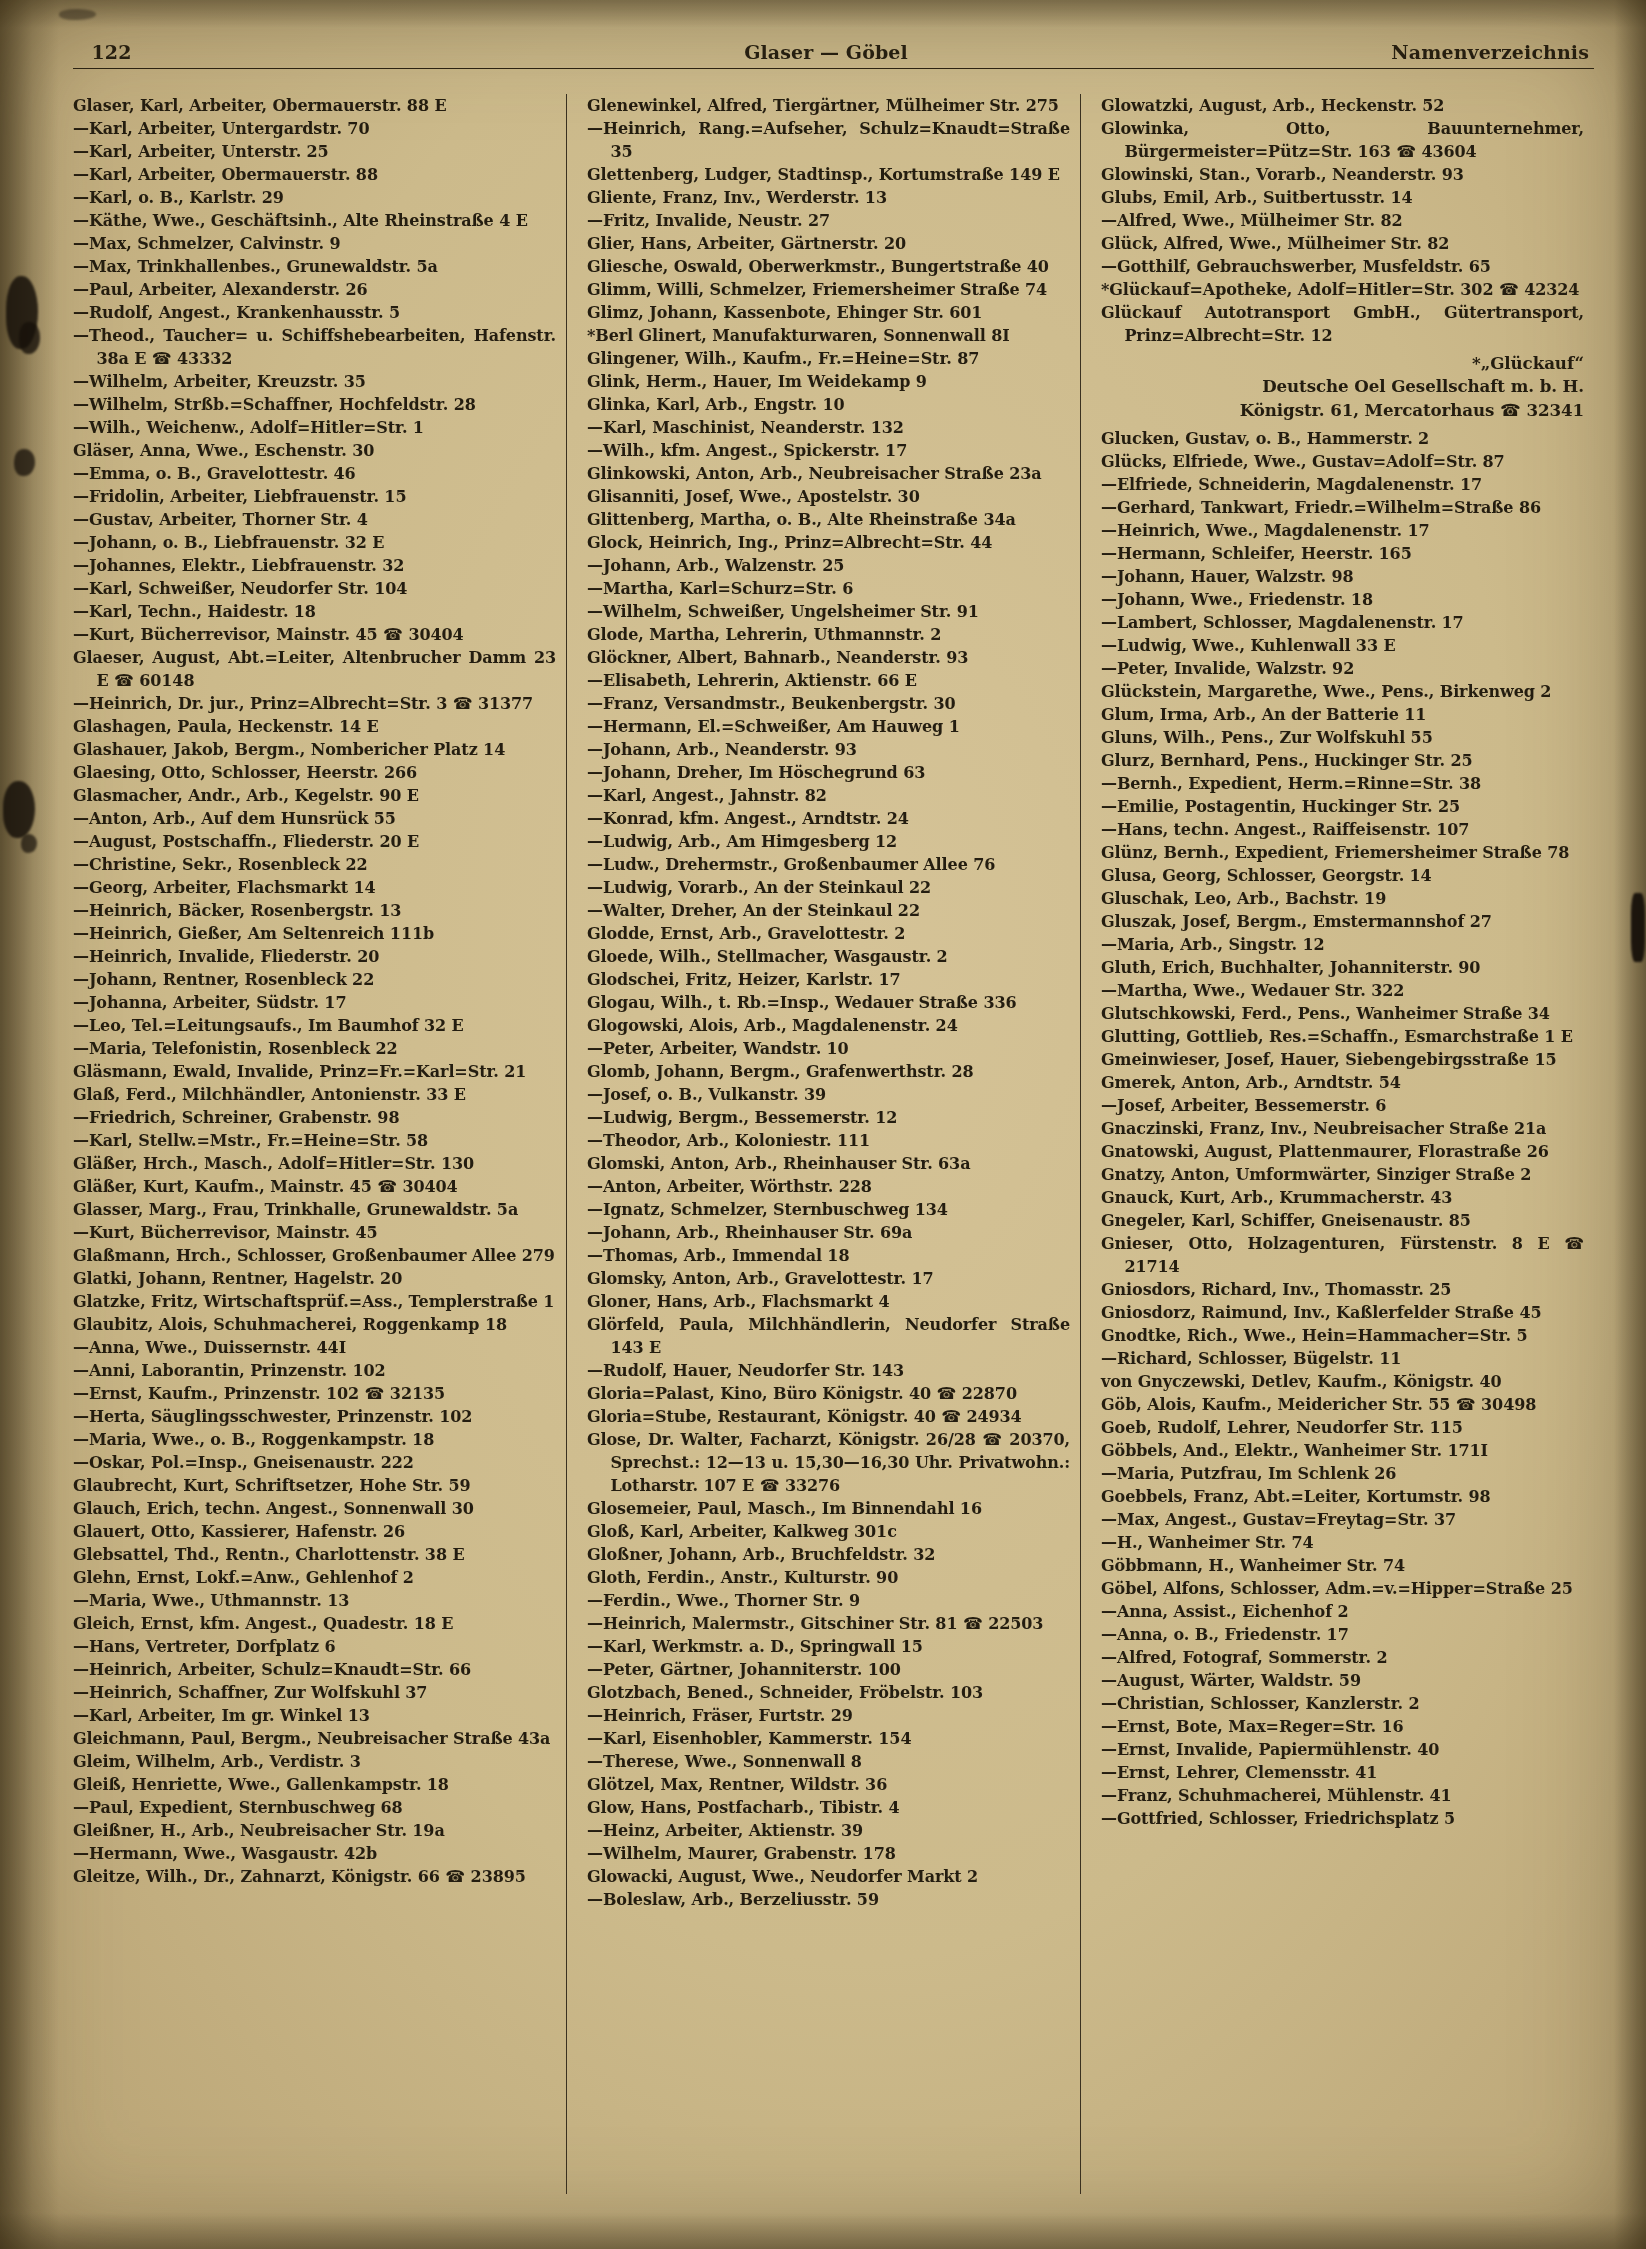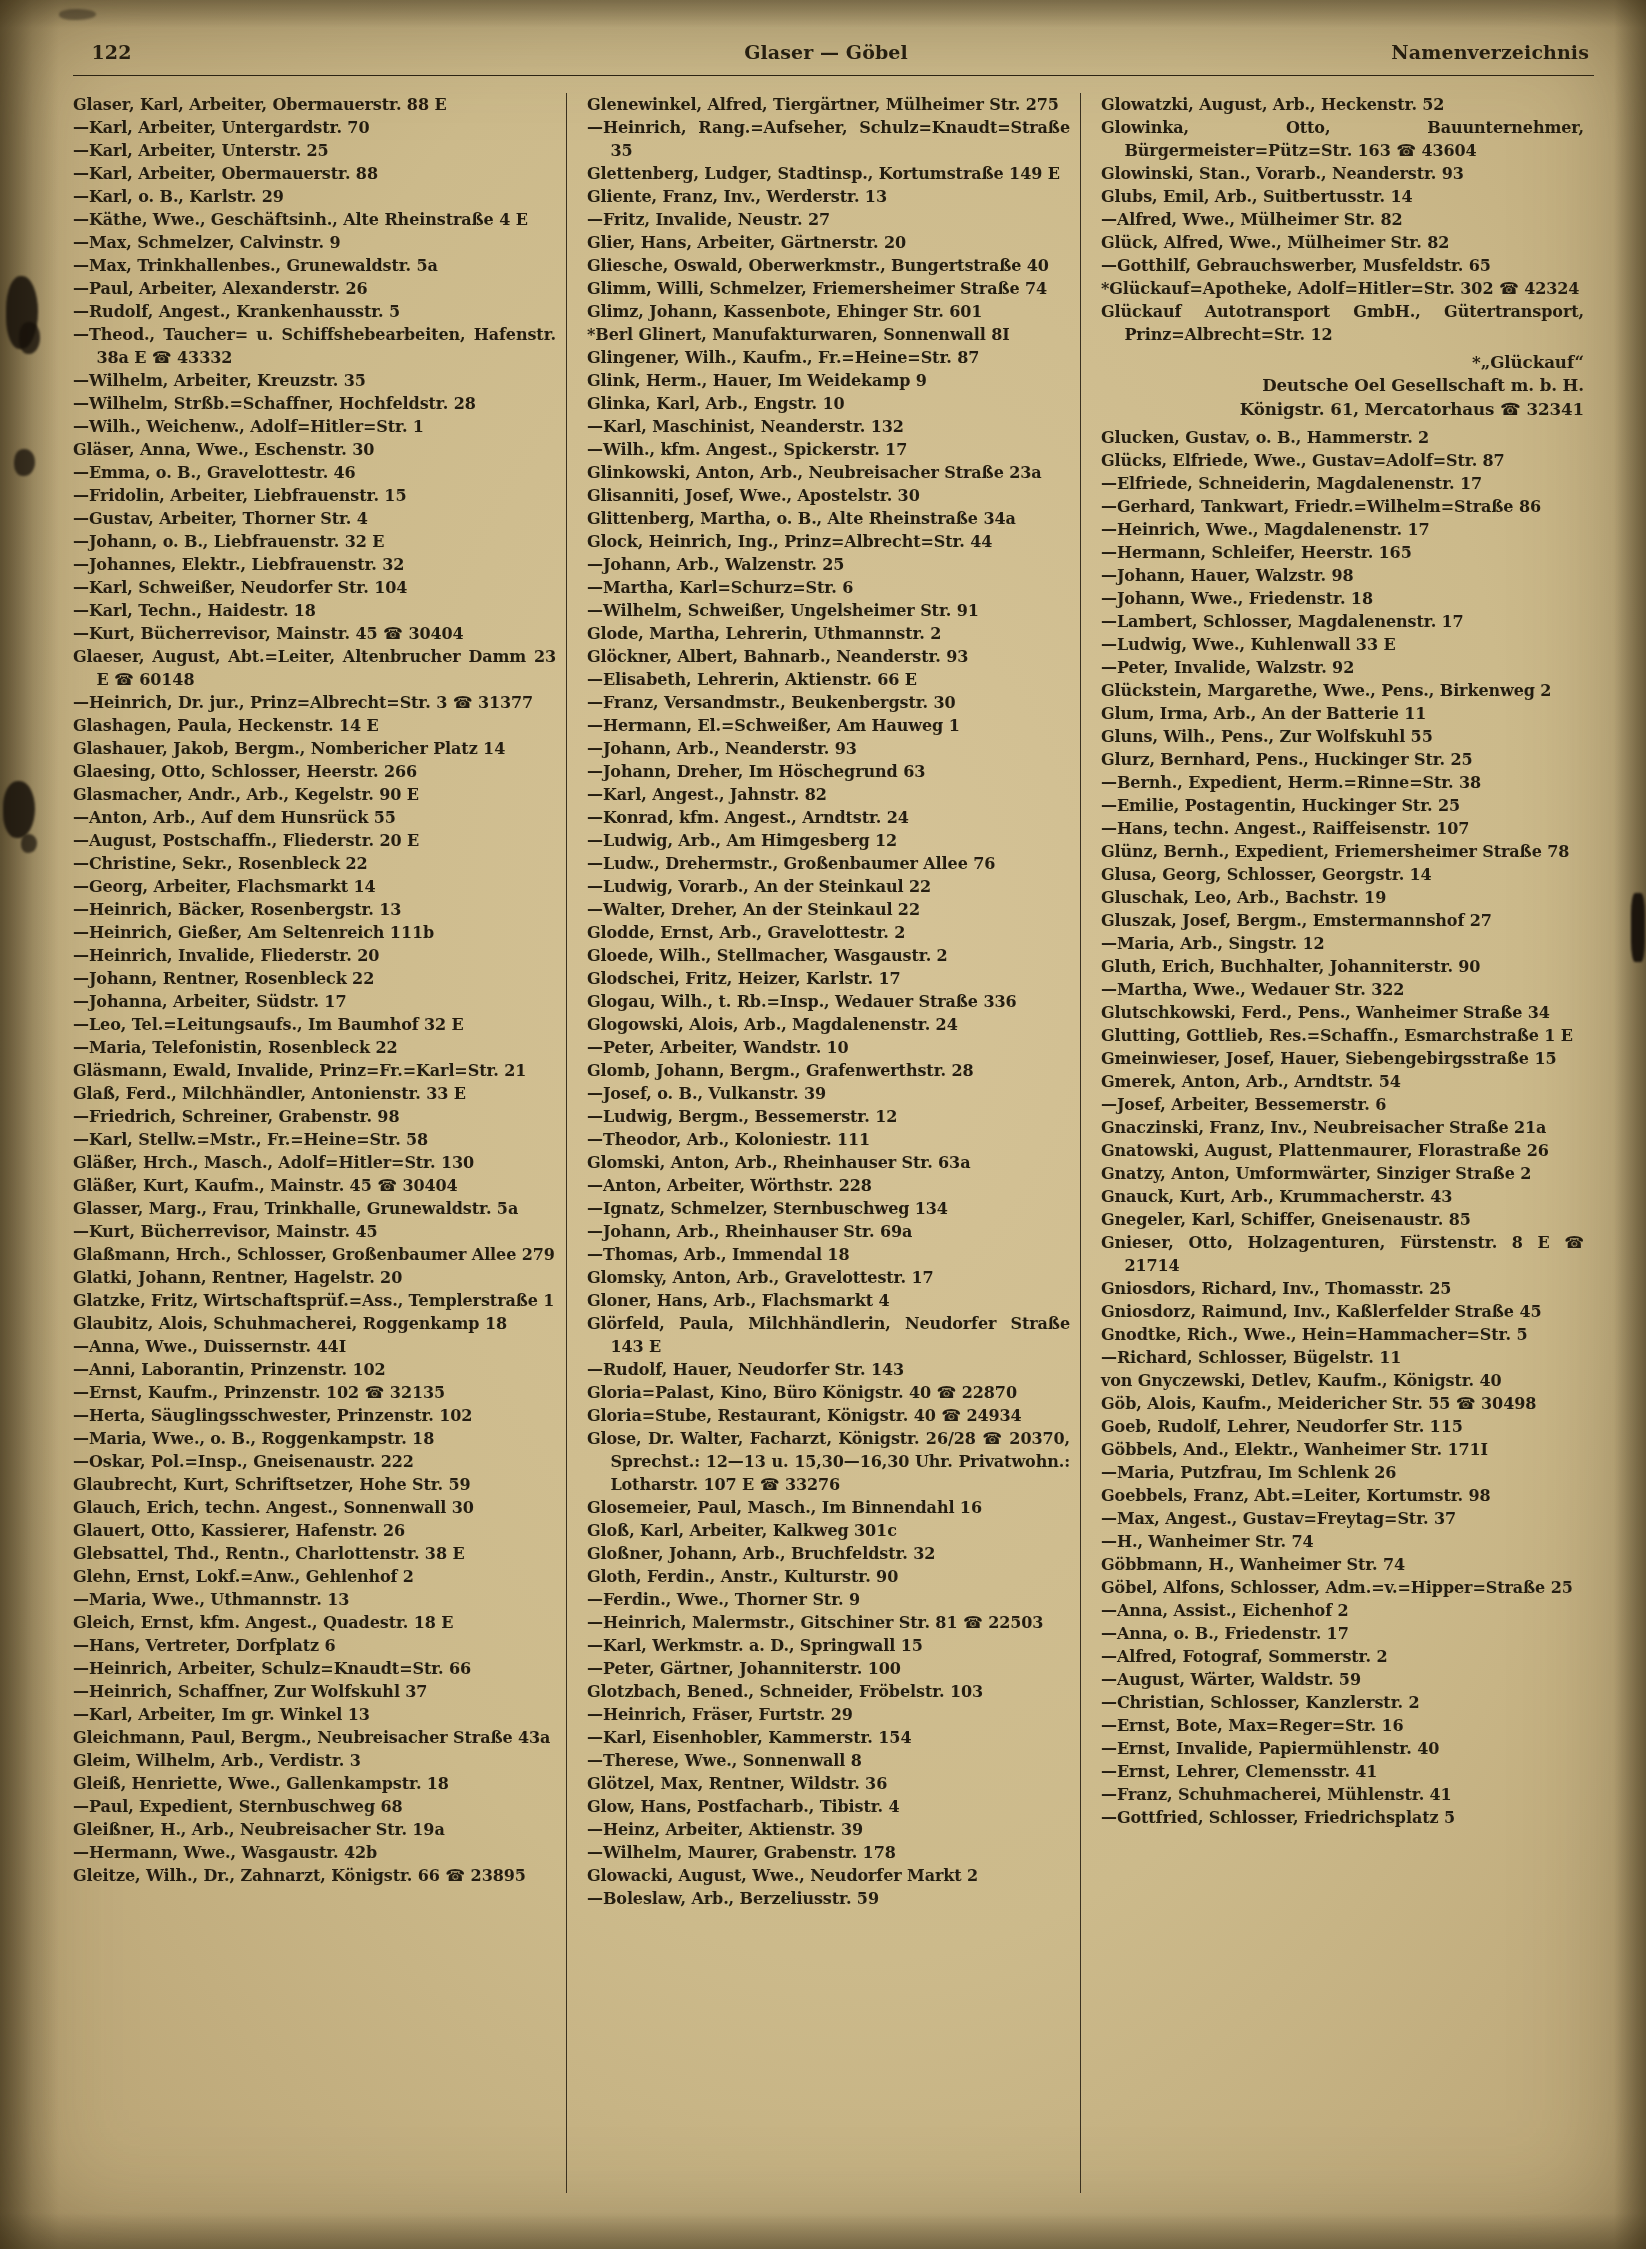--- a/index.html
+++ b/index.html
@@ -19,26 +19,26 @@
   .stain.s1{left:6.2px;top:276px;width:32px;height:73px;opacity:.85;}
   .stain.s2{left:18.5px;top:322px;width:21px;height:32px;opacity:.8;}
   .stain.s3{left:13.6px;top:449px;width:21px;height:27px;opacity:.75;}
   .stain.s4{left:2.5px;top:781px;width:32px;height:57px;opacity:.85;}
   .stain.s5{left:21px;top:834px;width:16px;height:18.5px;opacity:.7;}
   .stain.s6{right:1.2px;top:893px;width:13.6px;height:69px;opacity:.95;border-radius:30%;}
   .stain.s7{left:59px;top:8.6px;width:37px;height:11px;opacity:.4;}
 
   #content{position:absolute;left:73px;top:41px;width:1521px;z-index:3;}
   .header{display:flex;align-items:center;font-weight:bold;font-size:19px;letter-spacing:0.1px;
-    border-bottom:1.9px solid #2b2313;padding-bottom:12px;}
+    border-bottom:1.9px solid #2b2313;padding-bottom:5px;}
   .h-left{width:500px;padding-left:18.5px;box-sizing:border-box;}
   .h-center{width:506px;text-align:center;}
   .h-right{flex:1;text-align:right;padding-right:5px;}
 
-  #columns{display:flex;margin-top:17px;}
+  #columns{display:flex;margin-top:25px;}
   .col{flex:1;height:2100px;overflow:hidden;box-sizing:border-box;padding-right:10px;}
   .col + .col{border-left:1.2px solid #3a3120;padding-left:20px;}
 
   .entry{
     font-size:16px;line-height:23px;font-weight:bold;
     padding-left:23.4px;text-indent:-23.4px;text-align:justify;
     letter-spacing:-0.1px;
     font-family:"DejaVu Serif","DejaVu Sans","Liberation Serif",serif;
   }
   .entry.bold-center{text-align:right;padding-left:0;text-indent:0;margin:5px 0;font-size:16.7px;}

